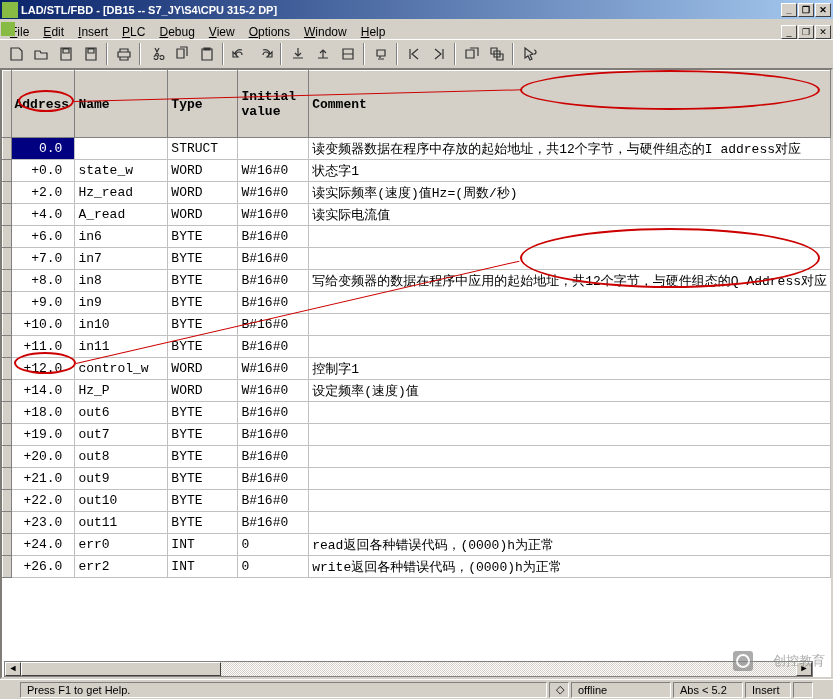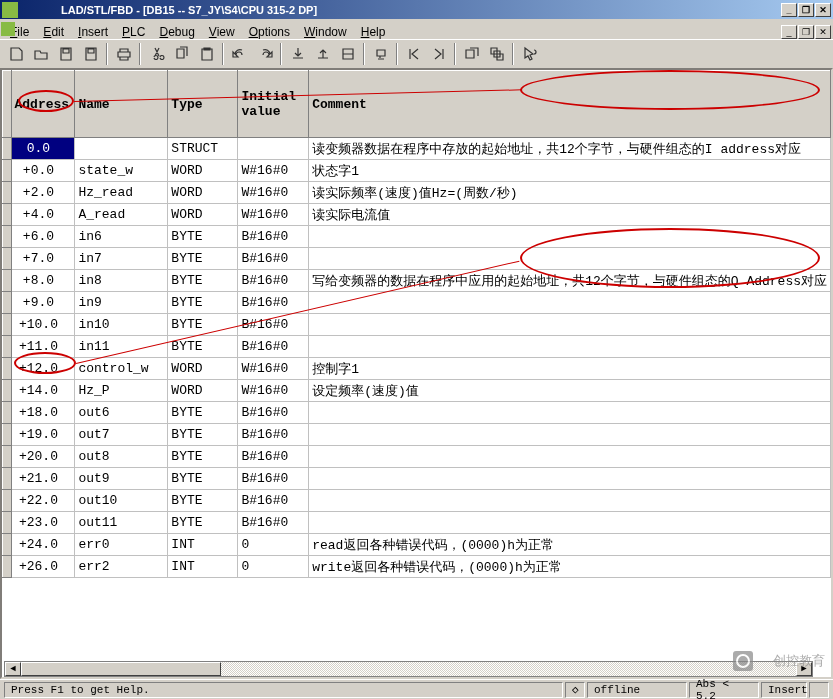--- a/index.html
+++ b/index.html
@@ -1,46 +1,46 @@
 <!DOCTYPE html>
 <html><head>
 <meta charset="utf-8">
 <style>
 * { box-sizing: border-box; margin: 0; padding: 0; }
 body { font-family: Tahoma, Arial, sans-serif; font-size: 11px; background: #d4d0c8; width: 833px; height: 699px; overflow: hidden; position: relative; }
-.titlebar { background: linear-gradient(to right, #0a246a, #a6caf0); color: #fff; height: 19px; display: flex; align-items: center; padding: 0 2px; font-weight: bold; font-size: 11px; gap: 40px; }
+.titlebar { background: linear-gradient(to right, #0a246a, #a6caf0); color: #fff; height: 19px; display: flex; align-items: center; padding: 0 2px; font-weight: bold; font-size: 11px; }
 .titlebar .icon { width: 16px; height: 16px; background: #88bb44; margin-right: 3px; display: inline-block; }
 .titlebar .title { flex: 1; }
 .winbtns { display: flex; gap: 1px; }
 .winbtn { width: 16px; height: 14px; background: #d4d0c8; border: 1px solid #fff; border-right-color: #404040; border-bottom-color: #404040; font-size: 9px; text-align: center; line-height: 12px; color: #000; cursor: pointer; }
 .menubar { background: #d4d0c8; height: 20px; display: flex; align-items: flex-end; padding-left: 3px; font-size: 12px; position: relative; }
 .menubar .mdi-icon { width: 14px; height: 14px; background: #88bb44; position: absolute; left: 1px; top: 3px; }
 .menu-item { padding: 2px 7px; cursor: pointer; }
 .menu-item u { text-decoration: underline; }
 .mdibtns { margin-left: auto; display: flex; gap: 1px; margin-right: 2px; }
 .toolbar { background: #d4d0c8; height: 28px; border-top: 1px solid #fff; display: flex; align-items: center; padding: 0 4px; gap: 2px; }
 .tbtn { width: 23px; height: 22px; border: 1px solid #d4d0c8; display: flex; align-items: center; justify-content: center; cursor: pointer; }
 .tsep { width: 2px; height: 22px; border-left: 1px solid #808080; border-right: 1px solid #fff; margin: 0 2px; }
 .tbtn svg { width: 16px; height: 16px; }
 .content { position: absolute; top: 68px; left: 0; right: 0; bottom: 20px; background: #fff; border: 2px inset #d4d0c8; overflow: hidden; }
 .grid { width: 100%; border-collapse: collapse; font-family: "Courier New", monospace; font-size: 13px; }
 .grid th { background: #d4d0c8; border: 1px solid #808080; border-top-color: #fff; border-left-color: #fff; text-align: left; padding: 18px 3px; font-weight: bold; font-family: "Courier New", monospace; height: 18px; }
 .grid td { border: 1px solid #c0c0c0; padding: 1px 3px; height: 22px; white-space: nowrap; overflow: hidden; }
 .grid td.rowhdr { background: #d4d0c8; border: 1px solid #808080; border-top-color: #fff; border-left-color: #fff; width: 16px; }
-.grid td.addr { text-align: center; font-family: "Courier New", monospace; padding-right: 12px; }
+.grid td.addr { text-align: right; font-family: "Courier New", monospace; padding-right: 12px; }
 .grid tr.selected td.addr { background: #000080; color: #fff; }
 .col-addr { width: 75px; }
 .col-name { width: 170px; }
 .col-type { width: 150px; }
 .col-init { width: 115px; margin-top: 14px; }
 .scrollbar-h { position: absolute; bottom: 0; left: 2px; right: 18px; height: 16px; background: #e8e8e8; border: 1px solid #808080; display: flex; }
 .sb-btn { width: 16px; height: 14px; background: #d4d0c8; border: 1px solid #fff; border-right-color: #404040; border-bottom-color: #404040; font-size: 9px; text-align: center; cursor: pointer; }
 .sb-track { flex: 1; background: repeating-conic-gradient(#d4d0c8 0 25%, #fff 0 50%) 0/2px 2px; }
 .sb-thumb { height: 14px; width: 200px; background: #d4d0c8; border: 1px solid #fff; border-right-color: #404040; border-bottom-color: #404040; }
-.statusbar { position: absolute; bottom: 0; left: 0; right: 0; height: 20px; background: #d4d0c8; border-top: 1px solid #fff; display: flex; align-items: center; font-size: 11px; padding: 0 4px; font-family: Liberation Mono, monospace; }
+.statusbar { position: absolute; bottom: 0; left: 0; right: 0; height: 20px; background: #d4d0c8; border-top: 1px solid #fff; display: flex; align-items: center; font-size: 11px; padding: 0 20px; }
 .status-cell { border: 1px solid #808080; border-right-color: #fff; border-bottom-color: #fff; padding: 1px 6px; height: 16px; margin-left: 2px; display: flex; align-items: center; }
 .status-main { flex: 1; border: 1px solid #808080; border-right-color: #fff; border-bottom-color: #fff; padding: 1px 6px; height: 16px; }
 .annotation { position: absolute; pointer-events: none; }
 .annot-ellipse { border: 2px solid #c00; border-radius: 50%; position: absolute; }
 .annot-line { position: absolute; border-top: 1.5px solid #c00; transform-origin: left center; }
 .watermark { position: absolute; right: 8px; bottom: 28px; color: #888; font-size: 13px; display: flex; align-items: center; gap: 20px; opacity: .7; }
 .watermark .wicon { width: 20px; height: 20px; background: #888; border-radius: 3px; position: relative; }
 .watermark .wicon::before { content: ""; position: absolute; width: 10px; height: 10px; border: 2px solid #fff; border-radius: 50%; top: 3px; left: 3px; }
 </style>
 </head>

